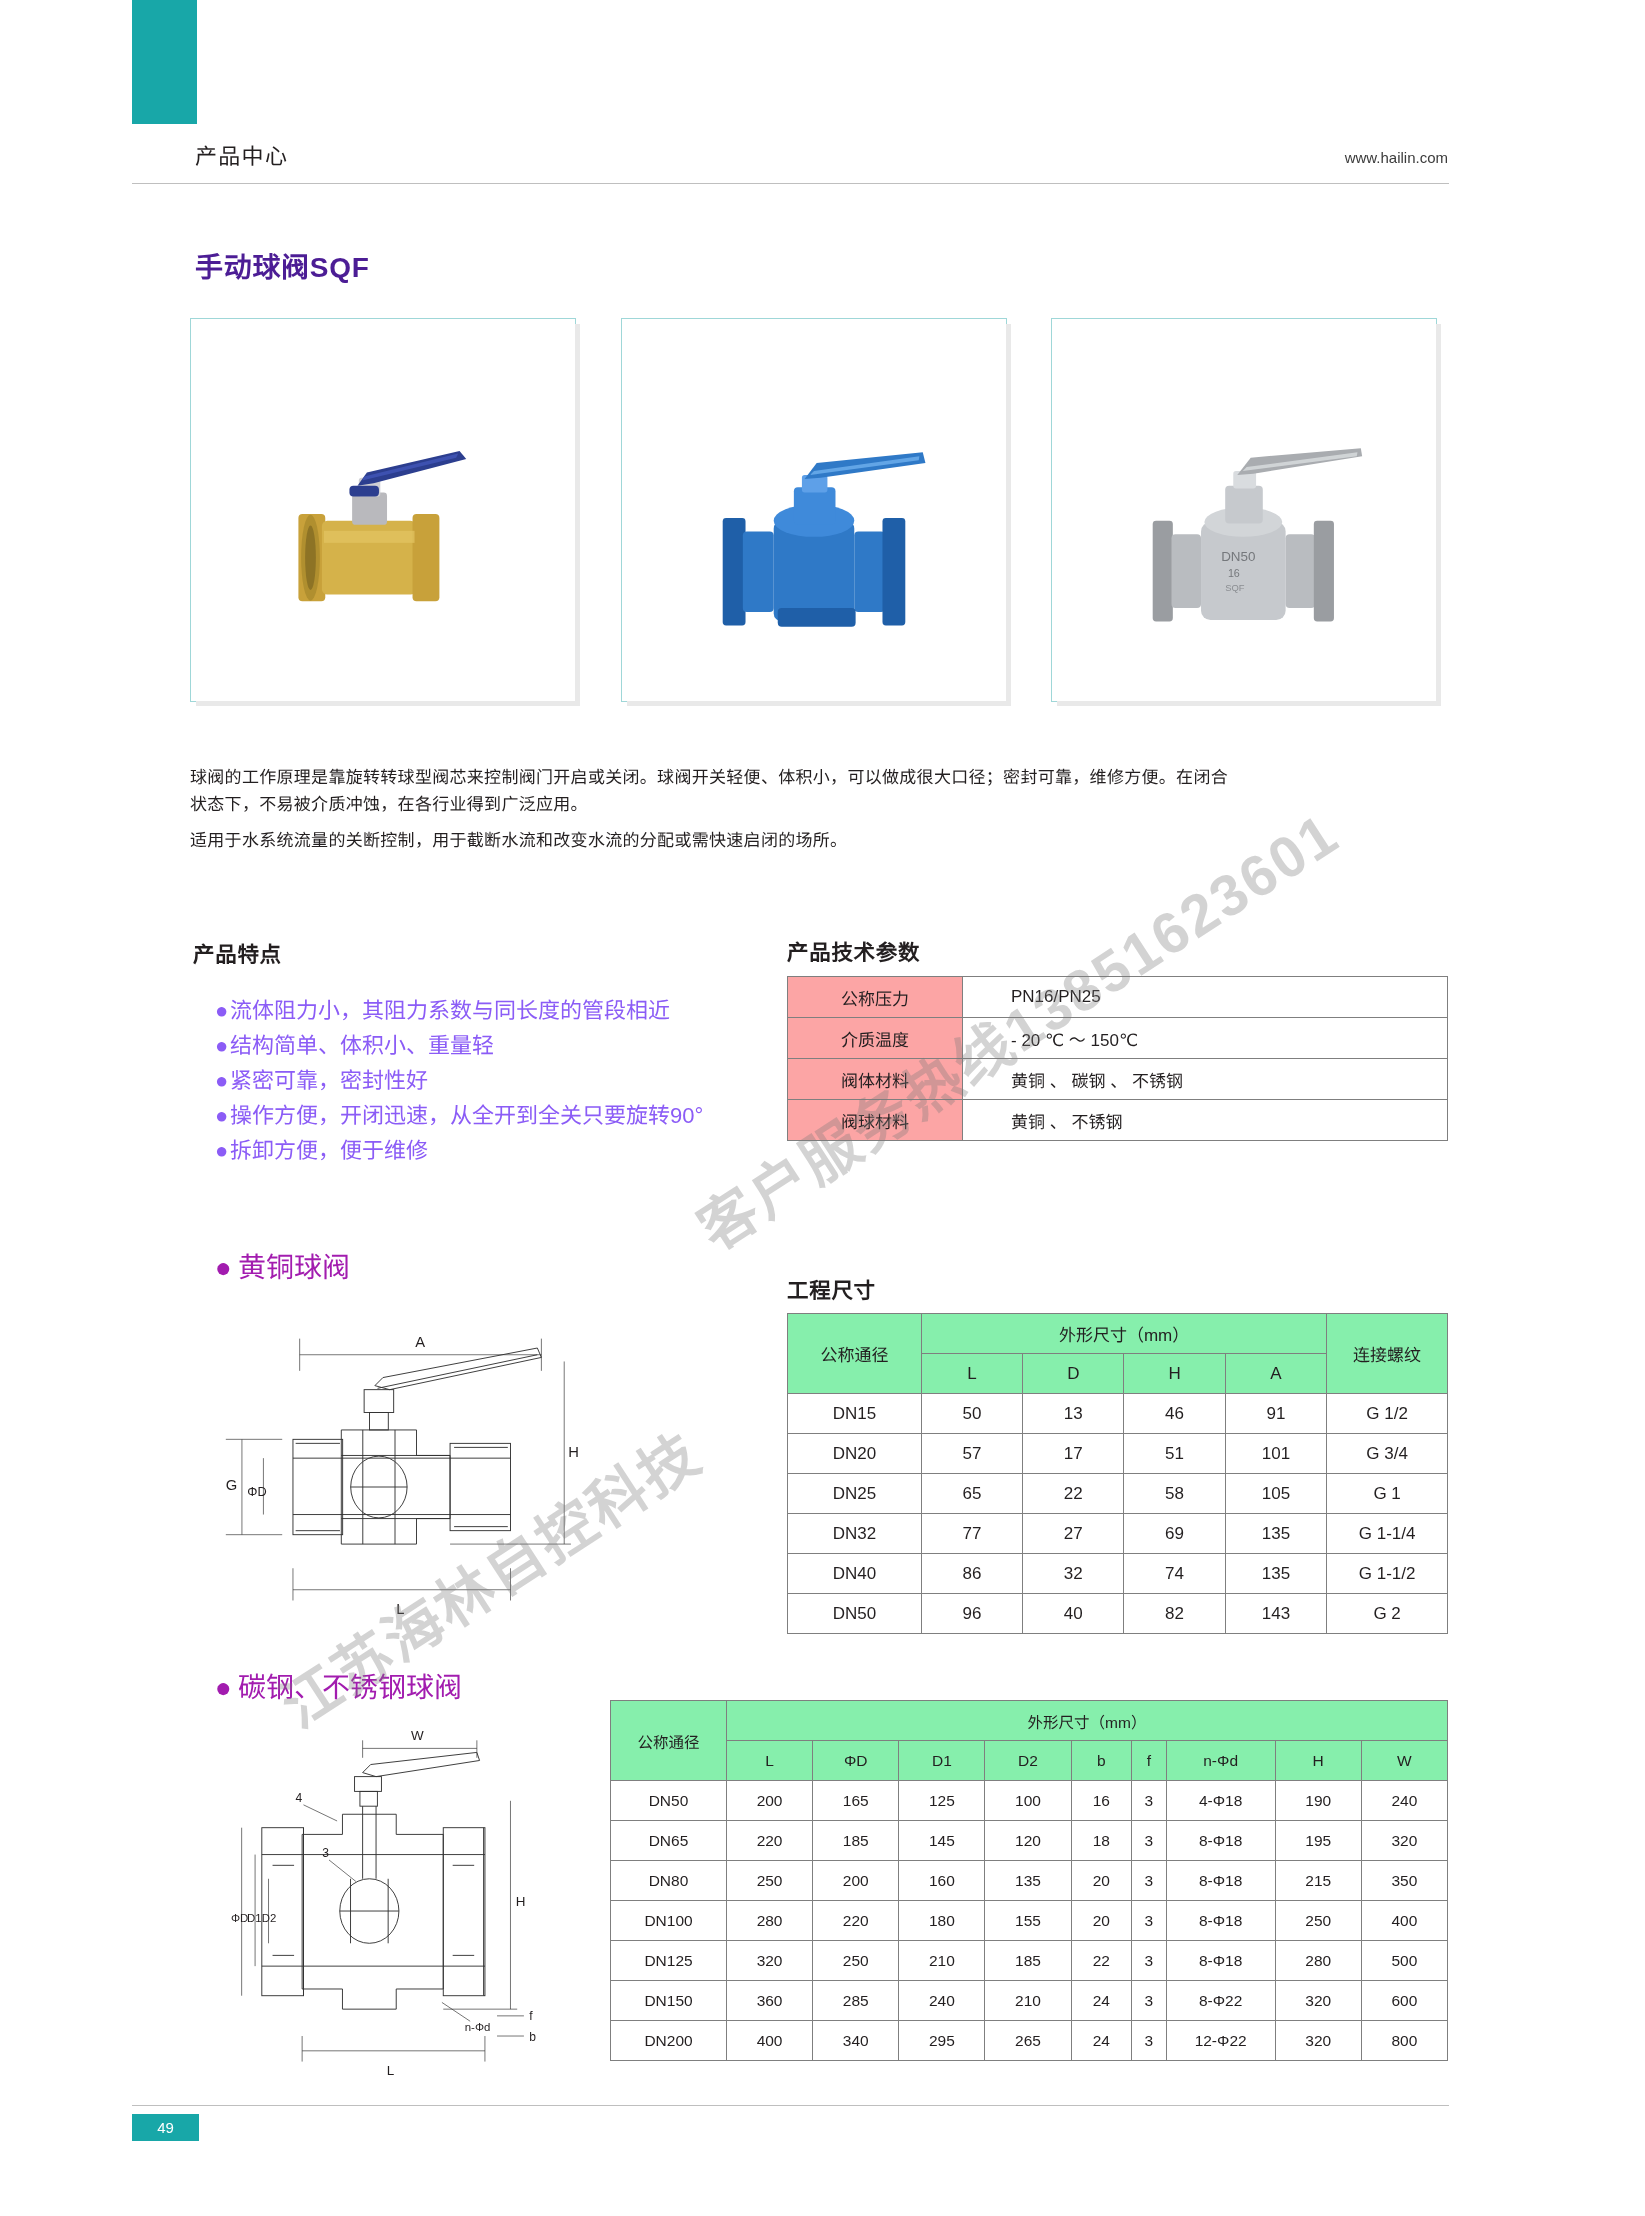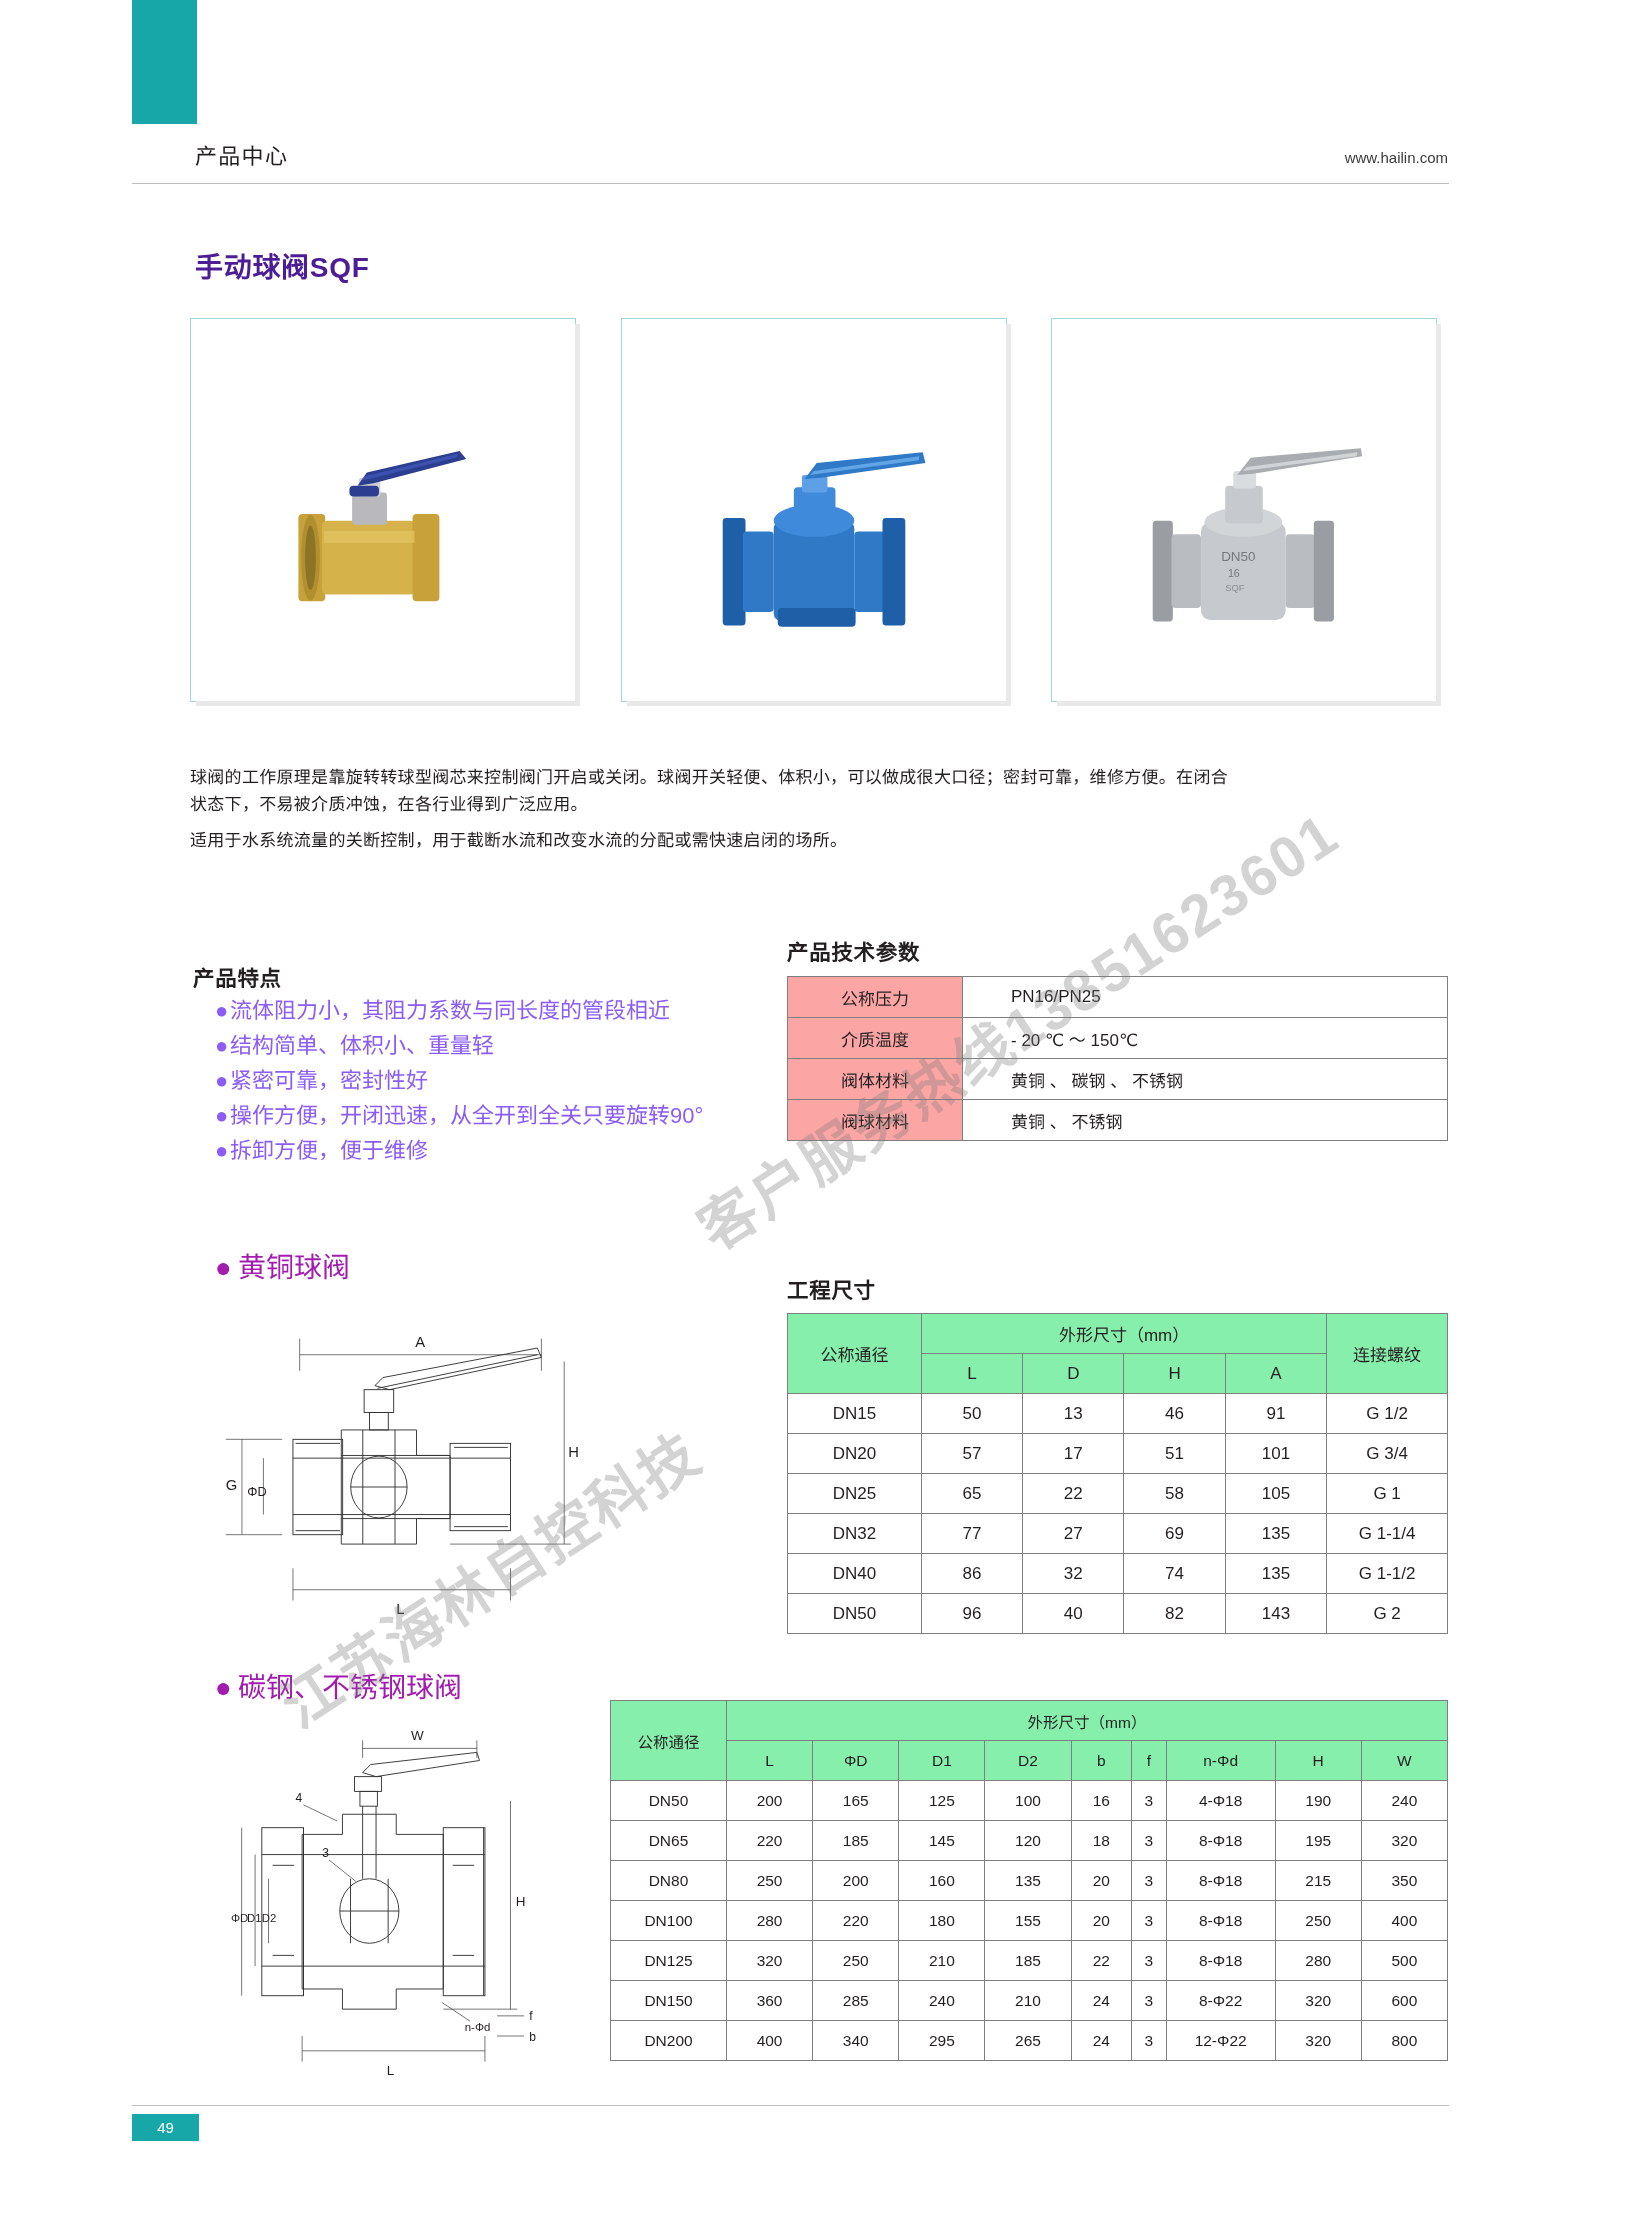--- a/index.html
+++ b/index.html
@@ -142,21 +142,21 @@
       <text x="252" y="360" font-size="20" fill="#75787c" font-family="Liberation Sans, sans-serif">DN50</text>
       <text x="262" y="384" font-size="16" fill="#75787c" font-family="Liberation Sans, sans-serif">16</text>
       <text x="258" y="404" font-size="14" fill="#8b8e92" font-family="Liberation Sans, sans-serif">SQF</text>
     </svg>
   </div>
 
   <div class="para" style="left:190px;top:762px;">球阀的工作原理是靠旋转转球型阀芯来控制阀门开启或关闭。球阀开关轻便、体积小，可以做成很大口径；密封可靠，维修方便。在闭合</div>
   <div class="para" style="left:190px;top:789px;">状态下，不易被介质冲蚀，在各行业得到广泛应用。</div>
   <div class="para" style="left:190px;top:825px;">适用于水系统流量的关断控制，用于截断水流和改变水流的分配或需快速启闭的场所。</div>
 
-  <div class="sec-h" style="left:193px;top:937px;margin-top:24px;">产品特点</div>
+  <div class="sec-h" style="left:193px;top:937px;">产品特点</div>
 
   <div class="feat" style="left:215px;top:993px;">
     <div><span class="dot">●</span><span>流体阻力小，其阻力系数与同长度的管段相近</span></div>
     <div><span class="dot">●</span><span>结构简单、体积小、重量轻</span></div>
     <div><span class="dot">●</span><span>紧密可靠，密封性好</span></div>
     <div><span class="dot">●</span><span>操作方便，开闭迅速，从全开到全关只要旋转90°</span></div>
     <div><span class="dot">●</span><span>拆卸方便，便于维修</span></div>
   </div>
 
   <div class="sec-h" style="left:787px;top:935px;">产品技术参数</div>

